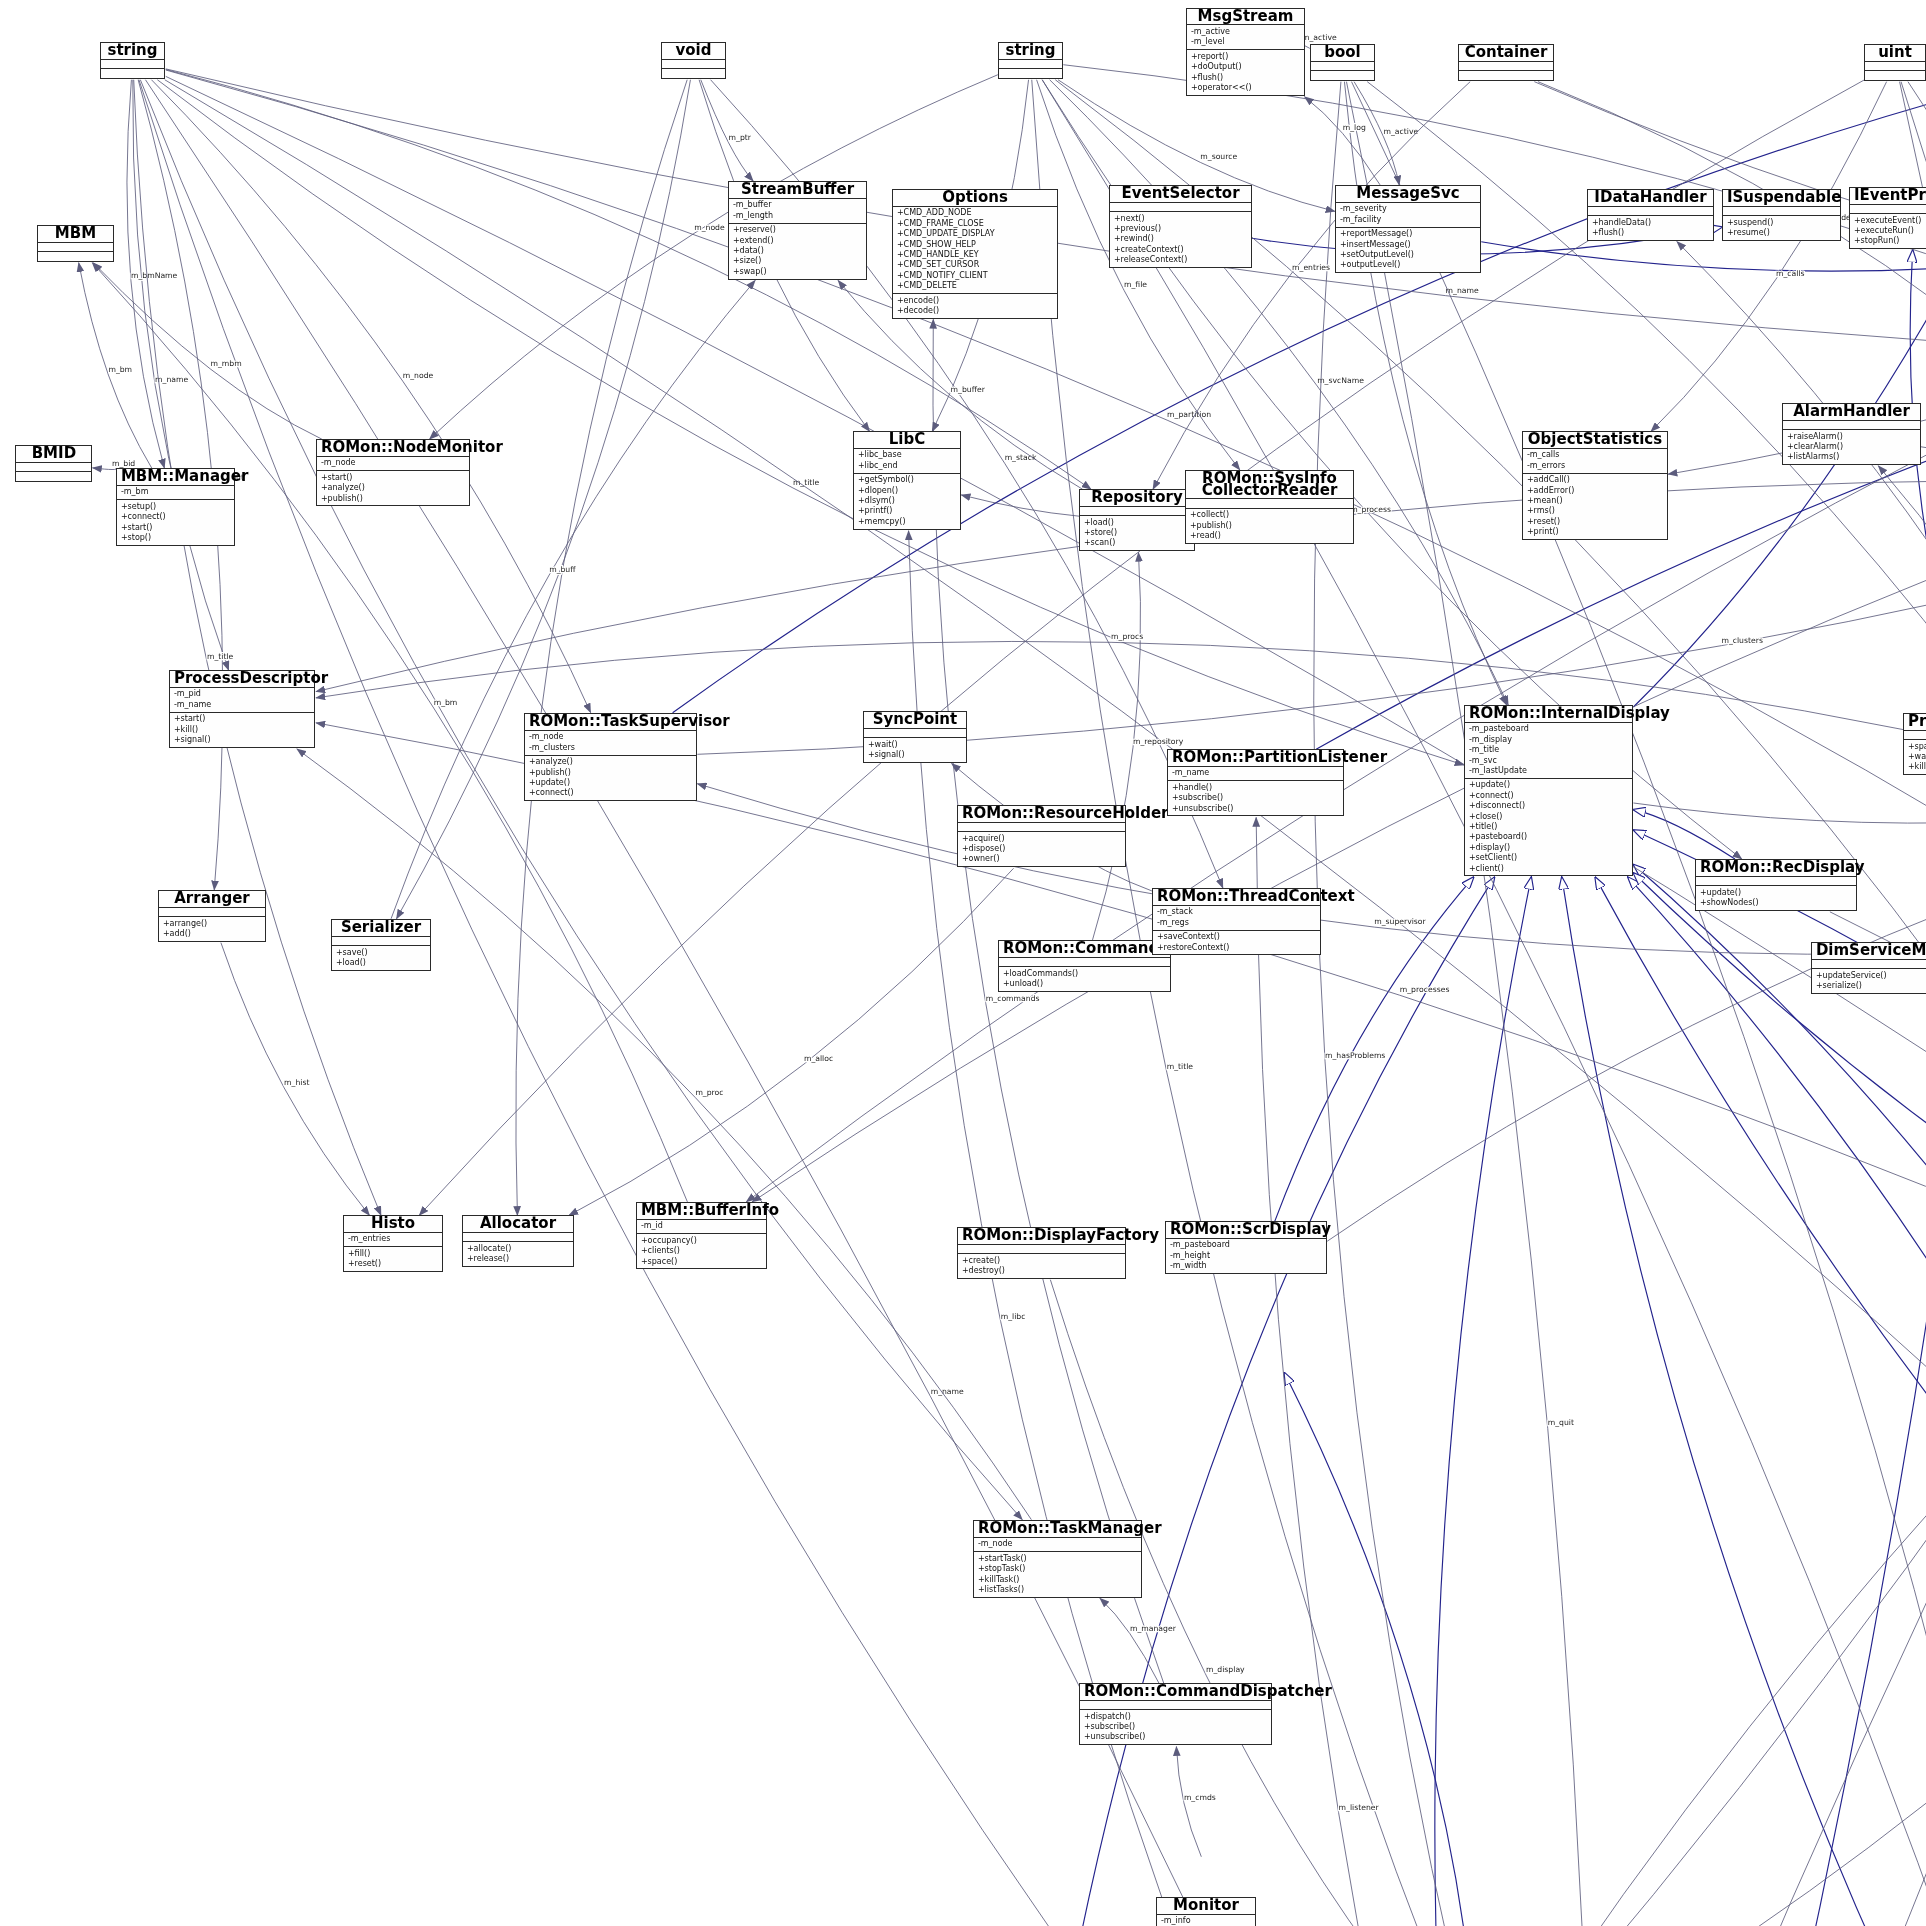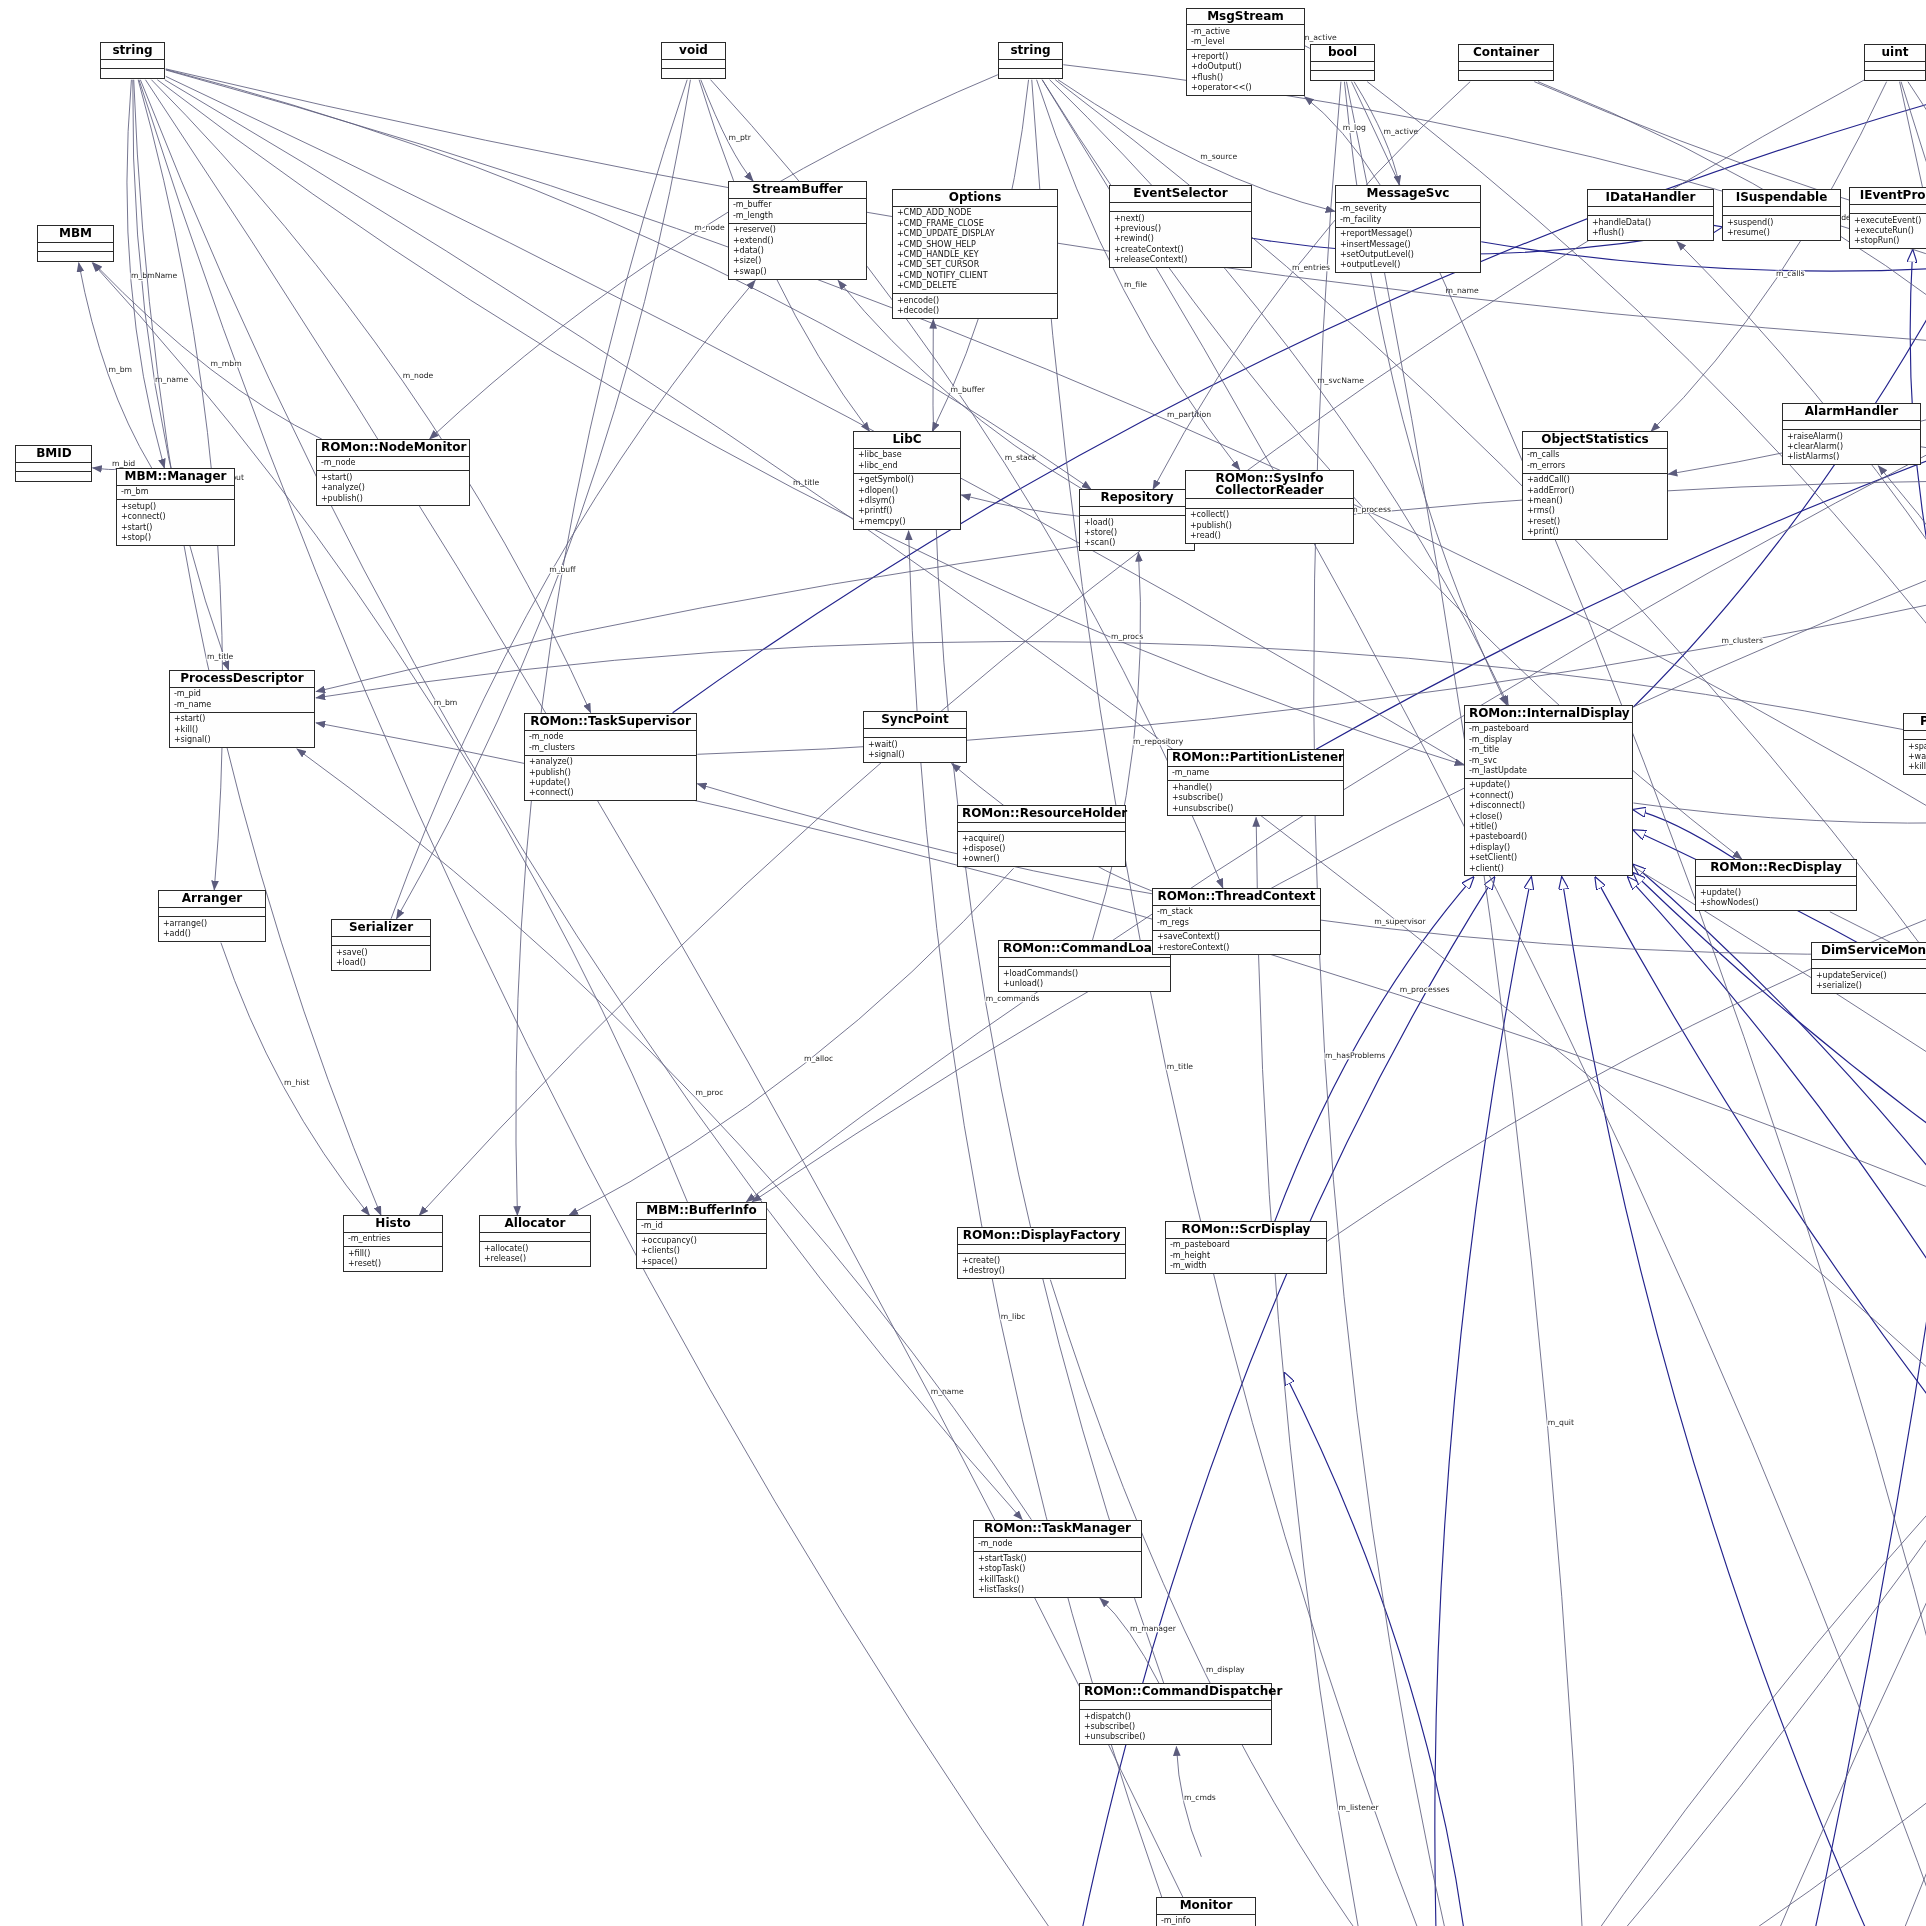--- a/index.html
+++ b/index.html
@@ -1,20 +1,20 @@
 <!DOCTYPE html>
 <html style="font-size:6.2px"><head>
 <meta charset="utf-8">
 <style>
   html,body{margin:0;padding:0;background:#ffffff;}
   body{width:3013px;height:2888px;font-family:"DejaVu Sans",sans-serif;}
   #canvas{position:relative;width:3013px;height:2888px;overflow:hidden;background:#ffffff;}
   #edges{position:absolute;left:0;top:0;}
   .node{position:absolute;background:#fefefe;border:1.2px solid #2a2a2a;box-sizing:border-box;z-index:2;}
-  .node .t{font-size:12px;font-weight:bold;text-align:center;padding:2.3px 3.9px 1.9px;border-bottom:1.2px solid #2a2a2a;line-height:11.6px;color:#000;}
+  .node .t{font-size:15px;font-weight:bold;text-align:center;padding:2.3px 3.9px 1.9px;border-bottom:1.2px solid #2a2a2a;line-height:11.6px;color:#000;}
   .node .sec{min-height:5.4px;padding:1.5px 3.9px;font-size:8px;line-height:10.4px;color:#101010;}
   .node .sec.m{border-top:1.2px solid #2a2a2a;}
   .node .row{white-space:nowrap;overflow:hidden;}
   .edge-label{font-size:20px;fill:#1c1c1c;paint-order:stroke;stroke:#ffffff;stroke-width:6px;font-family:"DejaVu Sans",sans-serif;}
 </style>
 </head>
 <body>
 
 <div id="canvas">
   <svg id="edges" width="3013" height="2888" viewBox="0 0 7821 7497">
@@ -612,21 +612,21 @@
     <div class="node" style="left: 343px; top: 1215px; width: 100px;">
       <div class="t">Histo</div>
       <div class="sec a">
         <div class="row">-m_entries</div>
       </div>
       <div class="sec m">
         <div class="row">+fill()</div>
         <div class="row">+reset()</div>
       </div>
     </div>
-    <div class="node" style="left: 462px; top: 1215px; width: 112px; margin-left: 17px;">
+    <div class="node" style="left: 462px; top: 1215px; width: 112px;">
       <div class="t">Allocator</div>
       <div class="sec a"></div>
       <div class="sec m">
         <div class="row">+allocate()</div>
         <div class="row">+release()</div>
       </div>
     </div>
     <div class="node" style="left: 636px; top: 1202px; width: 131px;">
       <div class="t">MBM::BufferInfo</div>
       <div class="sec a">

